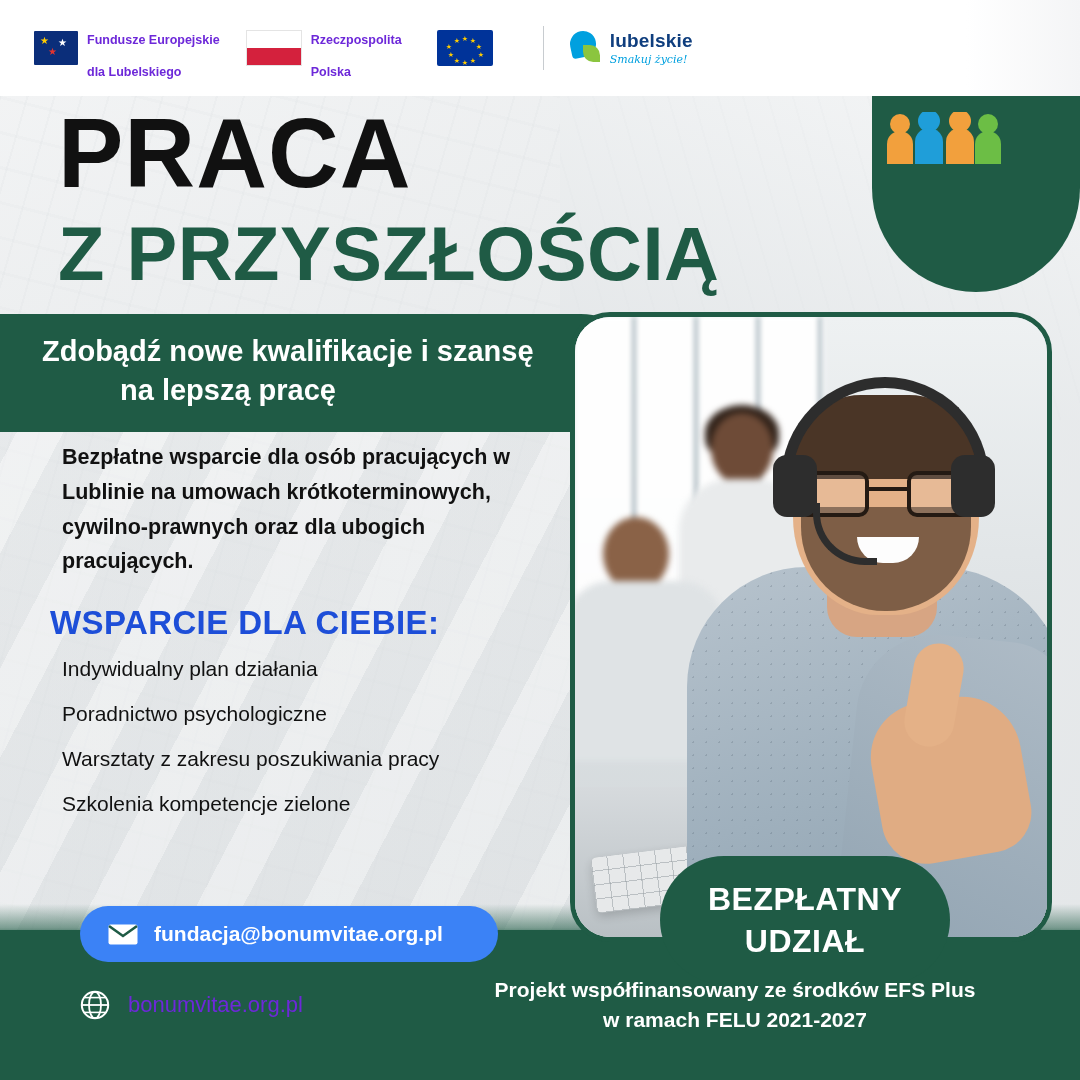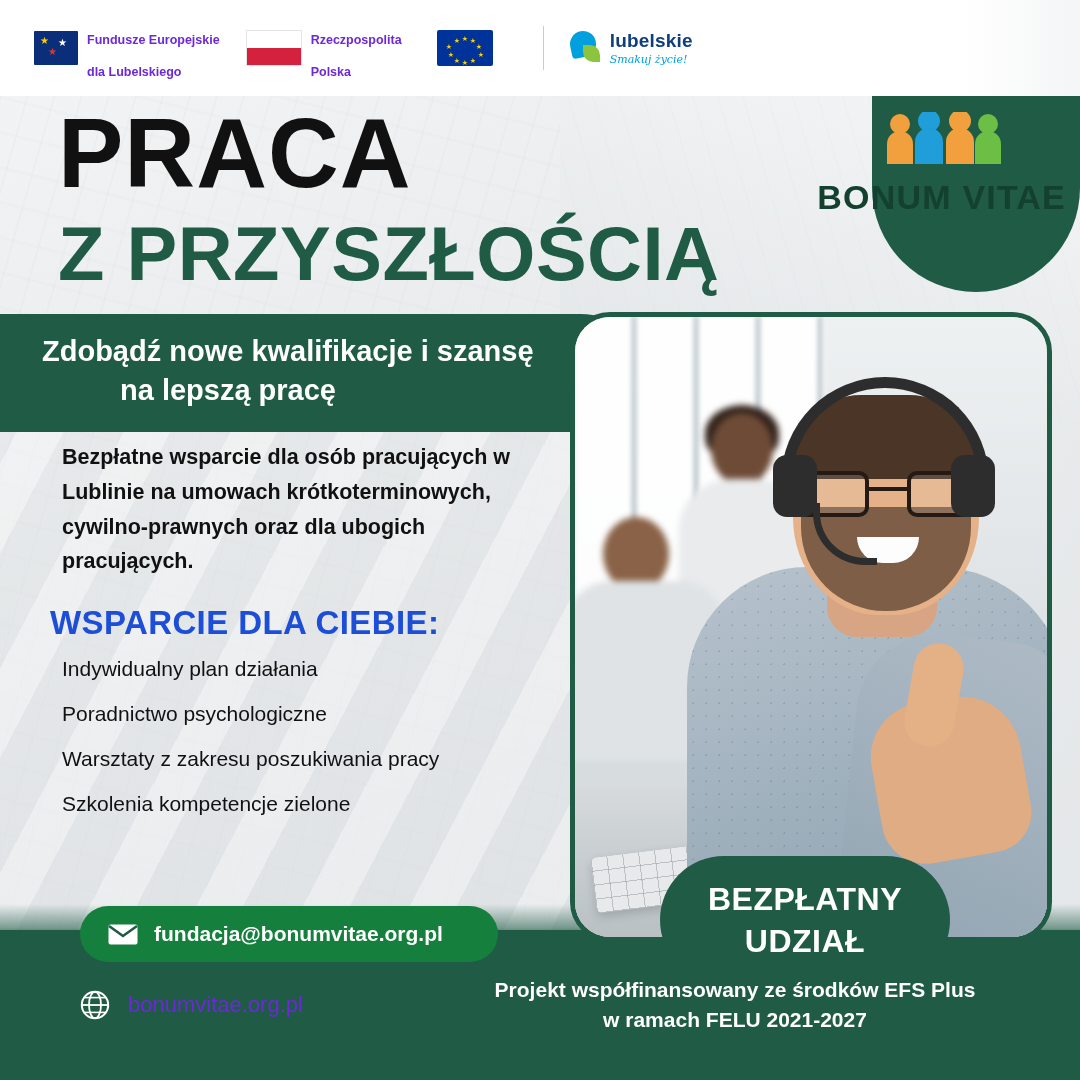--- a/index.html
+++ b/index.html
@@ -323,21 +323,21 @@
     margin-bottom: 24px;
   }
 
   
   .email-pill {
     position: absolute;
     left: 80px;
     top: 906px;
     width: 418px;
     height: 56px;
-    background: #15803d;
+    background: #3b82f6;
     border-radius: 28px;
     display: flex;
     align-items: center;
     padding-left: 28px;
     box-sizing: border-box;
     z-index: 5;
   }
   .env-icon {
     width: 30px;
     height: 21px;
@@ -759,21 +759,20 @@
   <svg class="bv-people" viewBox="0 0 118 52">
     <circle cx="16" cy="12" r="10" fill="#f2a03d"></circle>
     <path d="M3 52 V32 a13 13 0 0 1 26 0 V52 Z" fill="#f2a03d"></path>
     <circle cx="45" cy="9" r="11" fill="#1f9ed9"></circle>
     <path d="M31 52 V30 a14 14 0 0 1 28 0 V52 Z" fill="#1f9ed9"></path>
     <circle cx="76" cy="9" r="11" fill="#f2a03d"></circle>
     <path d="M62 52 V30 a14 14 0 0 1 28 0 V52 Z" fill="#f2a03d"></path>
     <circle cx="104" cy="12" r="10" fill="#6cbe45"></circle>
     <path d="M91 52 V32 a13 13 0 0 1 26 0 V52 Z" fill="#6cbe45"></path>
   </svg>
-  <div class="bv-wordmark">BONUM VITAE</div>
 
   <div class="headline-1">PRACA</div>
   <div class="headline-2">Z PRZYSZŁOŚCIĄ</div>
 
   <div class="subtitle-banner">
     <span>Zdobądź nowe kwalifikacje i szansę</span>
     <span class="subtitle-line-2">na lepszą pracę</span>
   </div>
 
   <div class="lead">Bezpłatne wsparcie dla osób pracujących w Lublinie na umowach krótkoterminowych, cywilno-prawnych oraz dla ubogich pracujących.</div>

